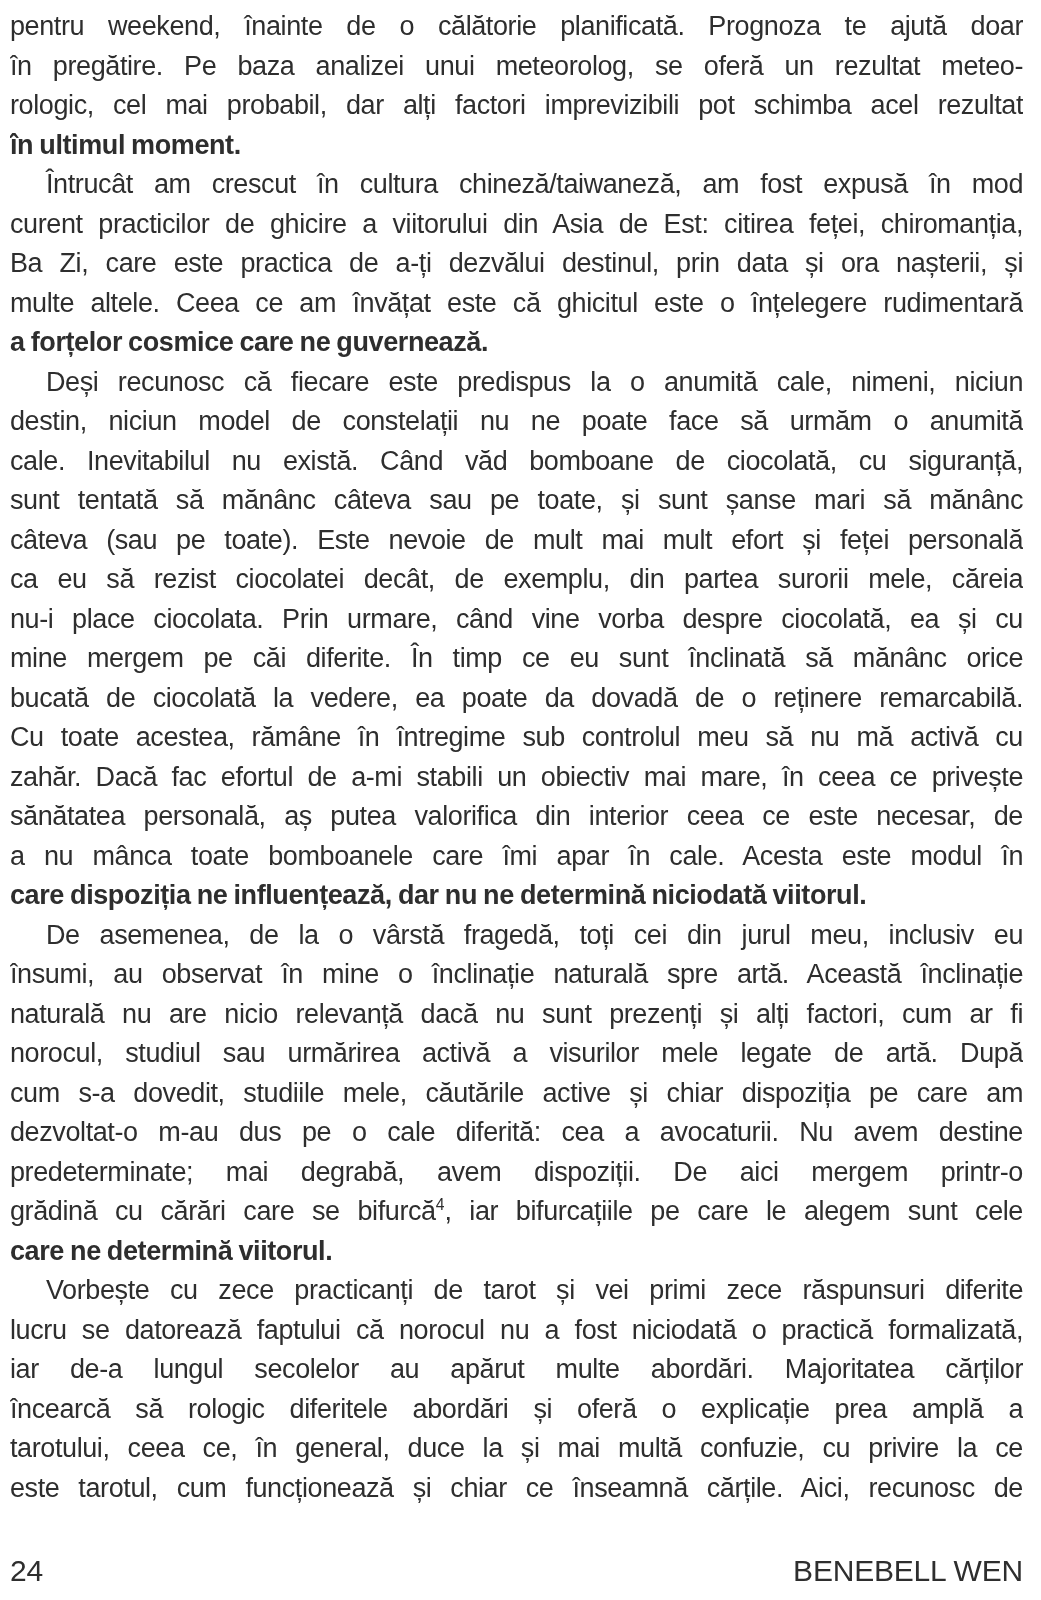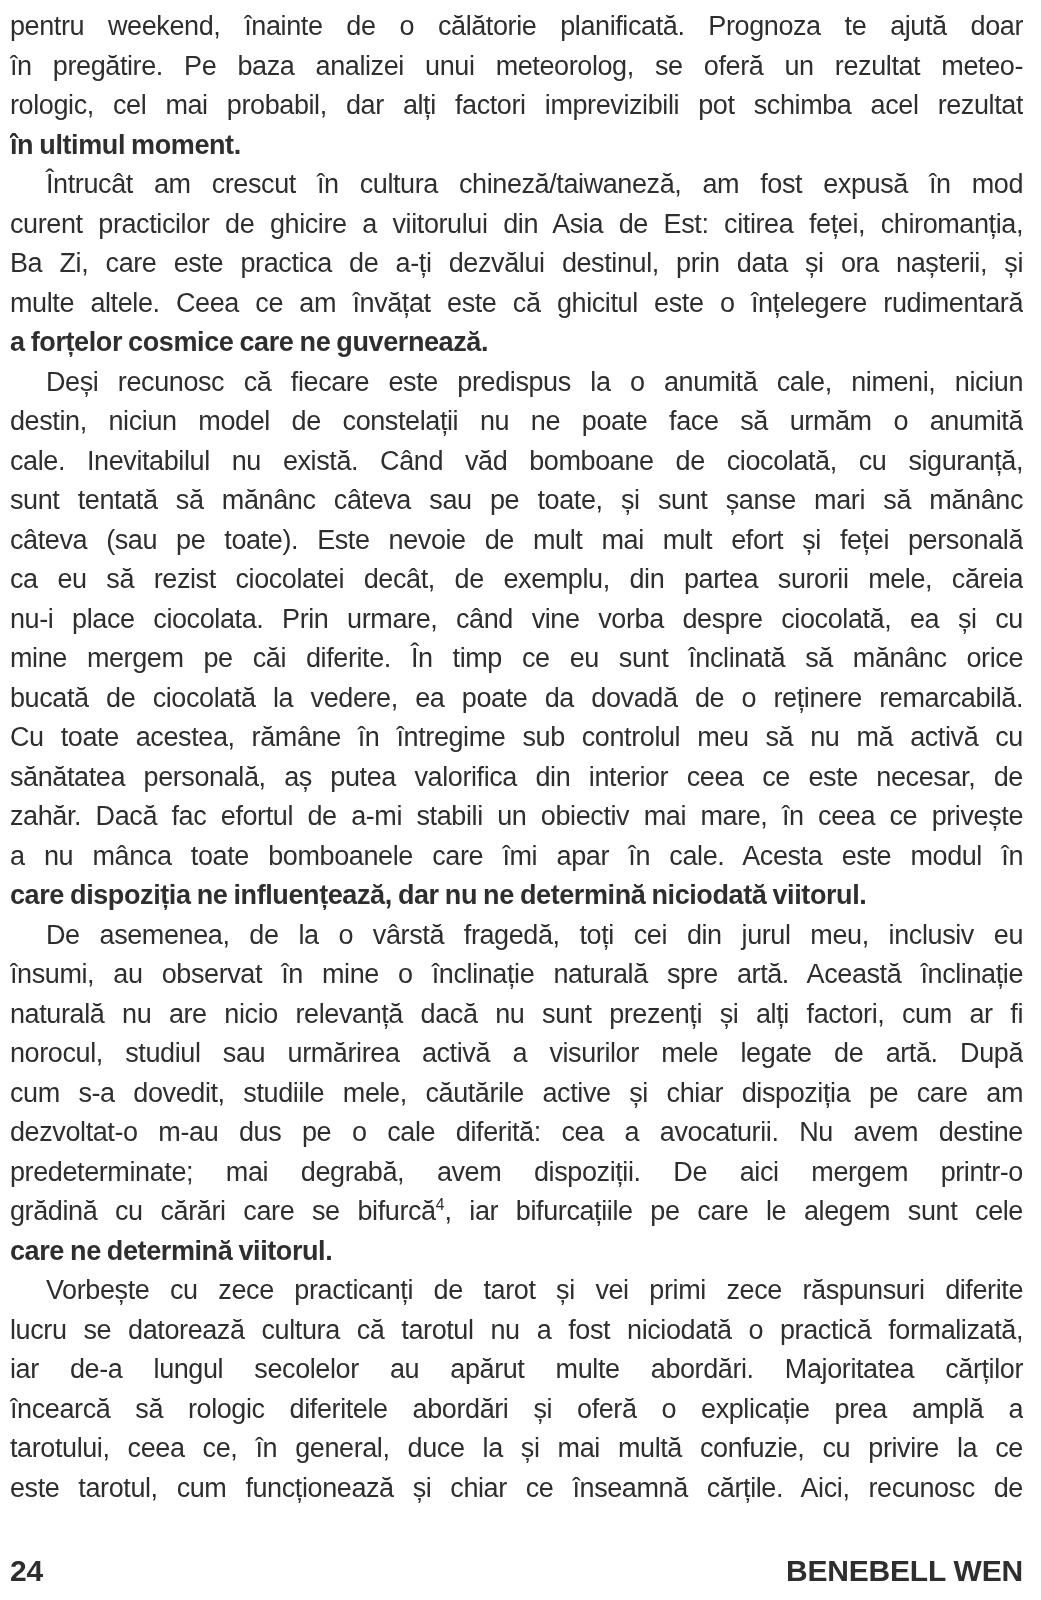--- a/index.html
+++ b/index.html
@@ -40,21 +40,21 @@
     letter-spacing: 0;
   }
   .page-footer {
     margin-top: auto;
     display: flex;
     justify-content: space-between;
     align-items: baseline;
     font-size: 30px;
     letter-spacing: -0.2px;
     padding-bottom: 2px;
-    font-weight: 700;
+    font-weight: 400;
   }
 </style>
 </head>
 <body>
 
 <div class="page">
   <main class="text-block" id="lines">
       <div class="line">pentru weekend, înainte de o călătorie planificată. Prognoza te ajută doar</div>
       <div class="line">în pregătire. Pe baza analizei unui meteorolog, se oferă un rezultat meteo-</div>
       <div class="line">rologic, cel mai probabil, dar alți factori imprevizibili pot schimba acel rezultat</div>
@@ -67,35 +67,35 @@
       <div class="line indent">Deși recunosc că fiecare este predispus la o anumită cale, nimeni, niciun</div>
       <div class="line">destin, niciun model de constelații nu ne poate face să urmăm o anumită</div>
       <div class="line">cale. Inevitabilul nu există. Când văd bomboane de ciocolată, cu siguranță,</div>
       <div class="line">sunt tentată să mănânc câteva sau pe toate, și sunt șanse mari să mănânc</div>
       <div class="line">câteva (sau pe toate). Este nevoie de mult mai mult efort și feței personală</div>
       <div class="line">ca eu să rezist ciocolatei decât, de exemplu, din partea surorii mele, căreia</div>
       <div class="line">nu-i place ciocolata. Prin urmare, când vine vorba despre ciocolată, ea și cu</div>
       <div class="line">mine mergem pe căi diferite. În timp ce eu sunt înclinată să mănânc orice</div>
       <div class="line">bucată de ciocolată la vedere, ea poate da dovadă de o reținere remarcabilă.</div>
       <div class="line">Cu toate acestea, rămâne în întregime sub controlul meu să nu mă activă cu</div>
+      <div class="line">zahăr. Dacă fac efortul de a-mi stabili un obiectiv mai mare, în ceea ce privește</div>
       <div class="line">sănătatea personală, aș putea valorifica din interior ceea ce este necesar, de</div>
-      <div class="line">zahăr. Dacă fac efortul de a-mi stabili un obiectiv mai mare, în ceea ce privește</div>
       <div class="line">a nu mânca toate bomboanele care îmi apar în cale. Acesta este modul în</div>
       <div class="line end">care dispoziția ne influențează, dar nu ne determină niciodată viitorul.</div>
       <div class="line indent">De asemenea, de la o vârstă fragedă, toți cei din jurul meu, inclusiv eu</div>
       <div class="line">însumi, au observat în mine o înclinație naturală spre artă. Această înclinație</div>
       <div class="line">naturală nu are nicio relevanță dacă nu sunt prezenți și alți factori, cum ar fi</div>
       <div class="line">norocul, studiul sau urmărirea activă a visurilor mele legate de artă. După</div>
       <div class="line">cum s-a dovedit, studiile mele, căutările active și chiar dispoziția pe care am</div>
       <div class="line">dezvoltat-o m-au dus pe o cale diferită: cea a avocaturii. Nu avem destine</div>
       <div class="line">predeterminate; mai degrabă, avem dispoziții. De aici mergem printr-o</div>
       <div class="line"><span>grădină cu cărări care se bifurcă</span><sup>4</sup><span>, iar bifurcațiile pe care le alegem sunt cele</span></div>
       <div class="line end">care ne determină viitorul.</div>
       <div class="line indent">Vorbește cu zece practicanți de tarot și vei primi zece răspunsuri diferite</div>
-      <div class="line">lucru se datorează cultura că tarotul nu a fost niciodată o practică formalizată,</div>
+      <div class="line">lucru se datorează faptului că norocul nu a fost niciodată o practică formalizată,</div>
       <div class="line">iar de-a lungul secolelor au apărut multe abordări. Majoritatea cărților</div>
       <div class="line">încearcă să rologic diferitele abordări și oferă o explicație prea amplă a</div>
       <div class="line">tarotului, ceea ce, în general, duce la și mai multă confuzie, cu privire la ce</div>
       <div class="line">este tarotul, cum funcționează și chiar ce înseamnă cărțile. Aici, recunosc de</div>
     </main>
   <footer class="page-footer">
     <span>24</span>
     <span>BENEBELL WEN</span>
   </footer>
 </div>

